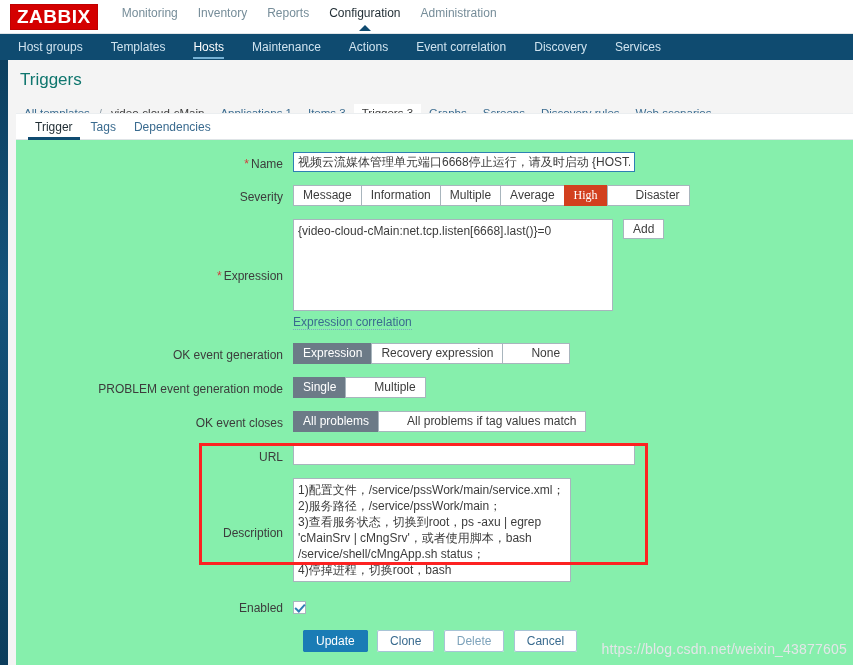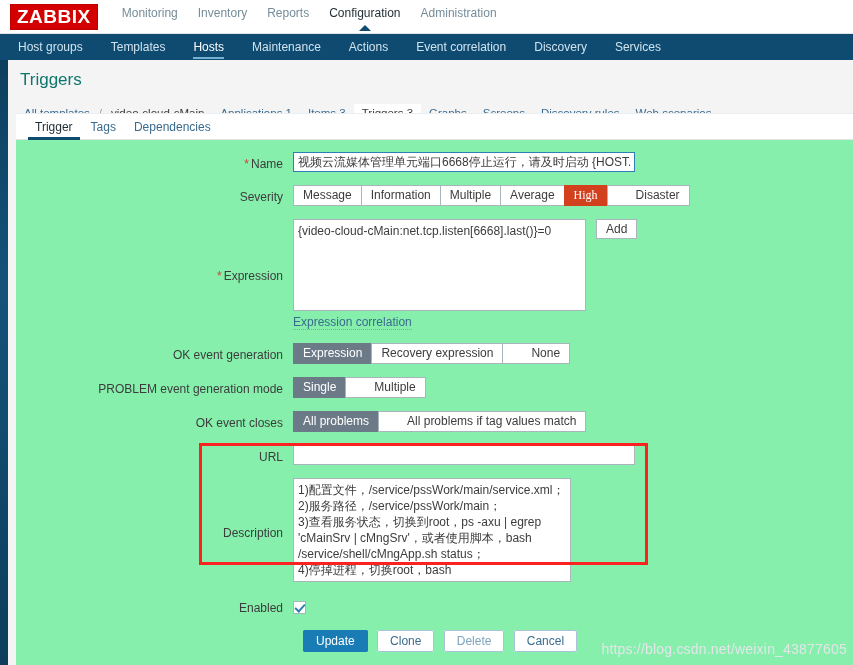--- a/index.html
+++ b/index.html
@@ -127,21 +127,21 @@
     outline: none;
   }
   input.name-input { width: 342px; border: 1px solid #2e7fb3; }
   input.url-input { width: 342px; }
 
   textarea {
     font-family: "Liberation Sans", sans-serif; font-size: 12px; color: #3c3c3c;
     border: 1px solid #a8b5bd; background: #fff; padding: 3px 4px;
     resize: none; outline: none; line-height: 16px;
   }
-  textarea.expr { width: 293px; height: 92px; }
+  textarea.expr { width: 320px; height: 92px; }
   textarea.descr { width: 278px; height: 104px; overflow-y: scroll; }
 
   textarea.descr::-webkit-scrollbar { width: 13px; background: #f0f0f0; }
   textarea.descr::-webkit-scrollbar-thumb { background: #b6c2cb; }
 
   .add-btn {
     display: inline-block; vertical-align: top; margin-left: 10px;
     font-size: 12px; color: #3c3c3c; background: #fff;
     border: 1px solid #a8b5bd; padding: 2px 9px; cursor: pointer;
   }

